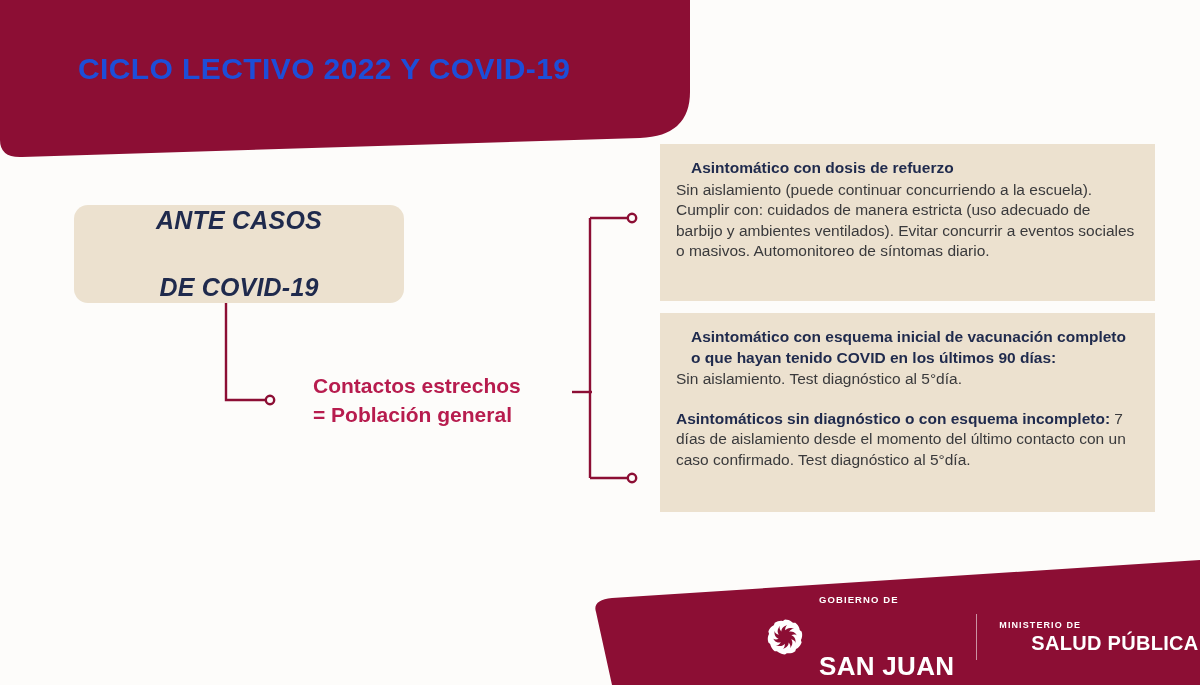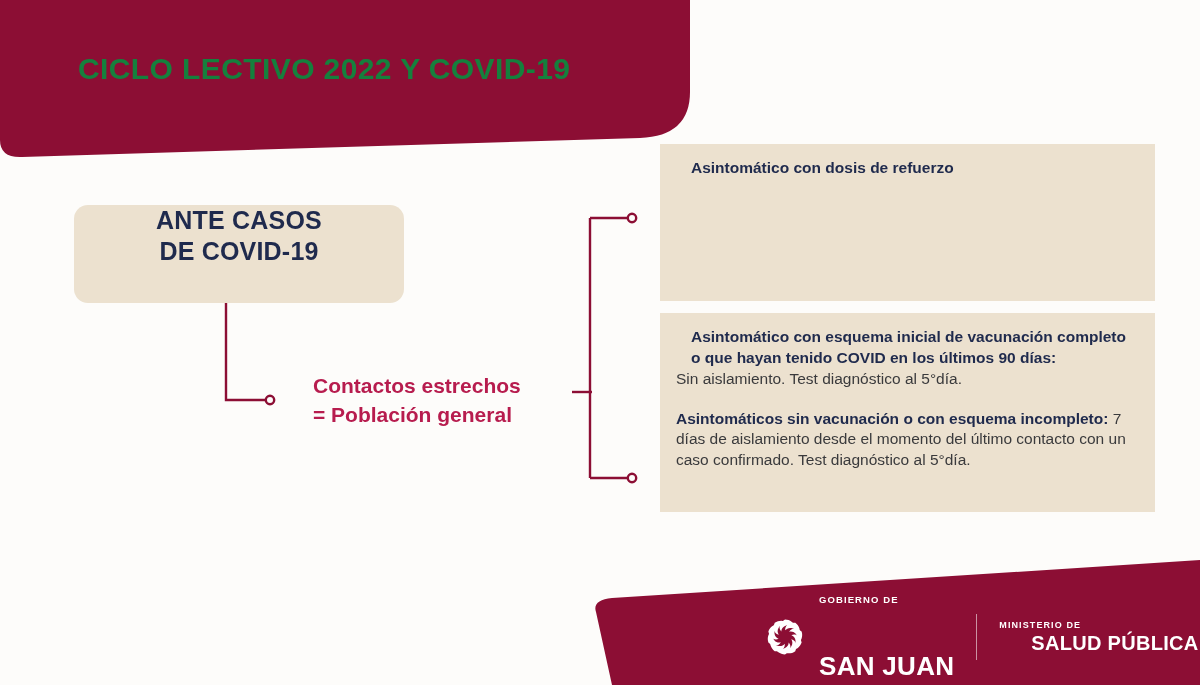--- a/index.html
+++ b/index.html
@@ -27,41 +27,42 @@
     left: 0;
     top: 0;
     width: 690px;
     height: 160px;
     overflow: visible;
   }
   .header-title {
     position: absolute;
     left: 78px;
     top: 52px;
-    color: #15803d;
+    color: #1d4ed8;
     font-size: 30px;
     font-weight: bold;
     letter-spacing: 0.4px;
     font-family: "Liberation Sans", sans-serif;
     white-space: nowrap;
   }
 
   
   .node-box {
     position: absolute;
     left: 74px;
     top: 205px;
     width: 330px;
     height: 98px;
     background: #ece1cf;
     border-radius: 14px;
     display: flex;
     flex-direction: column;
     align-items: center;
-    justify-content: flex-start;
+    justify-content: space-between;
+    font-style: italic;
   }
   .node-line {
     color: #1f2a4d;
     font-size: 25px;
     font-weight: bold;
     line-height: 1.25;
     letter-spacing: 0.2px;
     white-space: nowrap;
   }
 
@@ -228,27 +229,28 @@
     <path d="M 572,392 L 592,392" stroke="#8C0E34" stroke-width="2.4" fill="none"></path>
   </svg>
 
   <div class="branch-label">
     <div>Contactos estrechos</div>
     <div>= Población general</div>
   </div>
 
   <div class="panel panel-1">
     <p class="p-title">Asintomático con dosis de refuerzo</p>
+    <p class="p-body">Sin aislamiento (puede continuar concurriendo a la escuela). Cumplir con: cuidados de manera estricta (uso adecuado de barbijo y ambientes ventilados). Evitar concurrir a eventos sociales o masivos. Automonitoreo de síntomas diario.</p>
   </div>
 
   <div class="panel panel-2">
     <p class="p-title">Asintomático con esquema inicial de vacunación completo o que hayan tenido COVID en los últimos 90 días:</p>
     <p class="p-body">Sin aislamiento. Test diagnóstico al 5°día.</p>
     <div class="p-gap"></div>
-    <p class="p-mixed"><b>Asintomáticos sin vacunación o con esquema incompleto:</b><span> 7 días de aislamiento desde el momento del último contacto con un caso confirmado. Test diagnóstico al 5°día.</span></p>
+    <p class="p-mixed"><b>Asintomáticos sin diagnóstico o con esquema incompleto:</b><span> 7 días de aislamiento desde el momento del último contacto con un caso confirmado. Test diagnóstico al 5°día.</span></p>
   </div>
 
   <svg class="footer-shape" viewBox="0 0 640 125" preserveAspectRatio="none">
     <path d="M 640,0 L 640,125 L 52,125
              L 36,52
              Q 32,40 52,38
              L 640,0 Z" fill="#8C0E34"></path>
   </svg>
 
   <div class="footer-logo-wrap">

